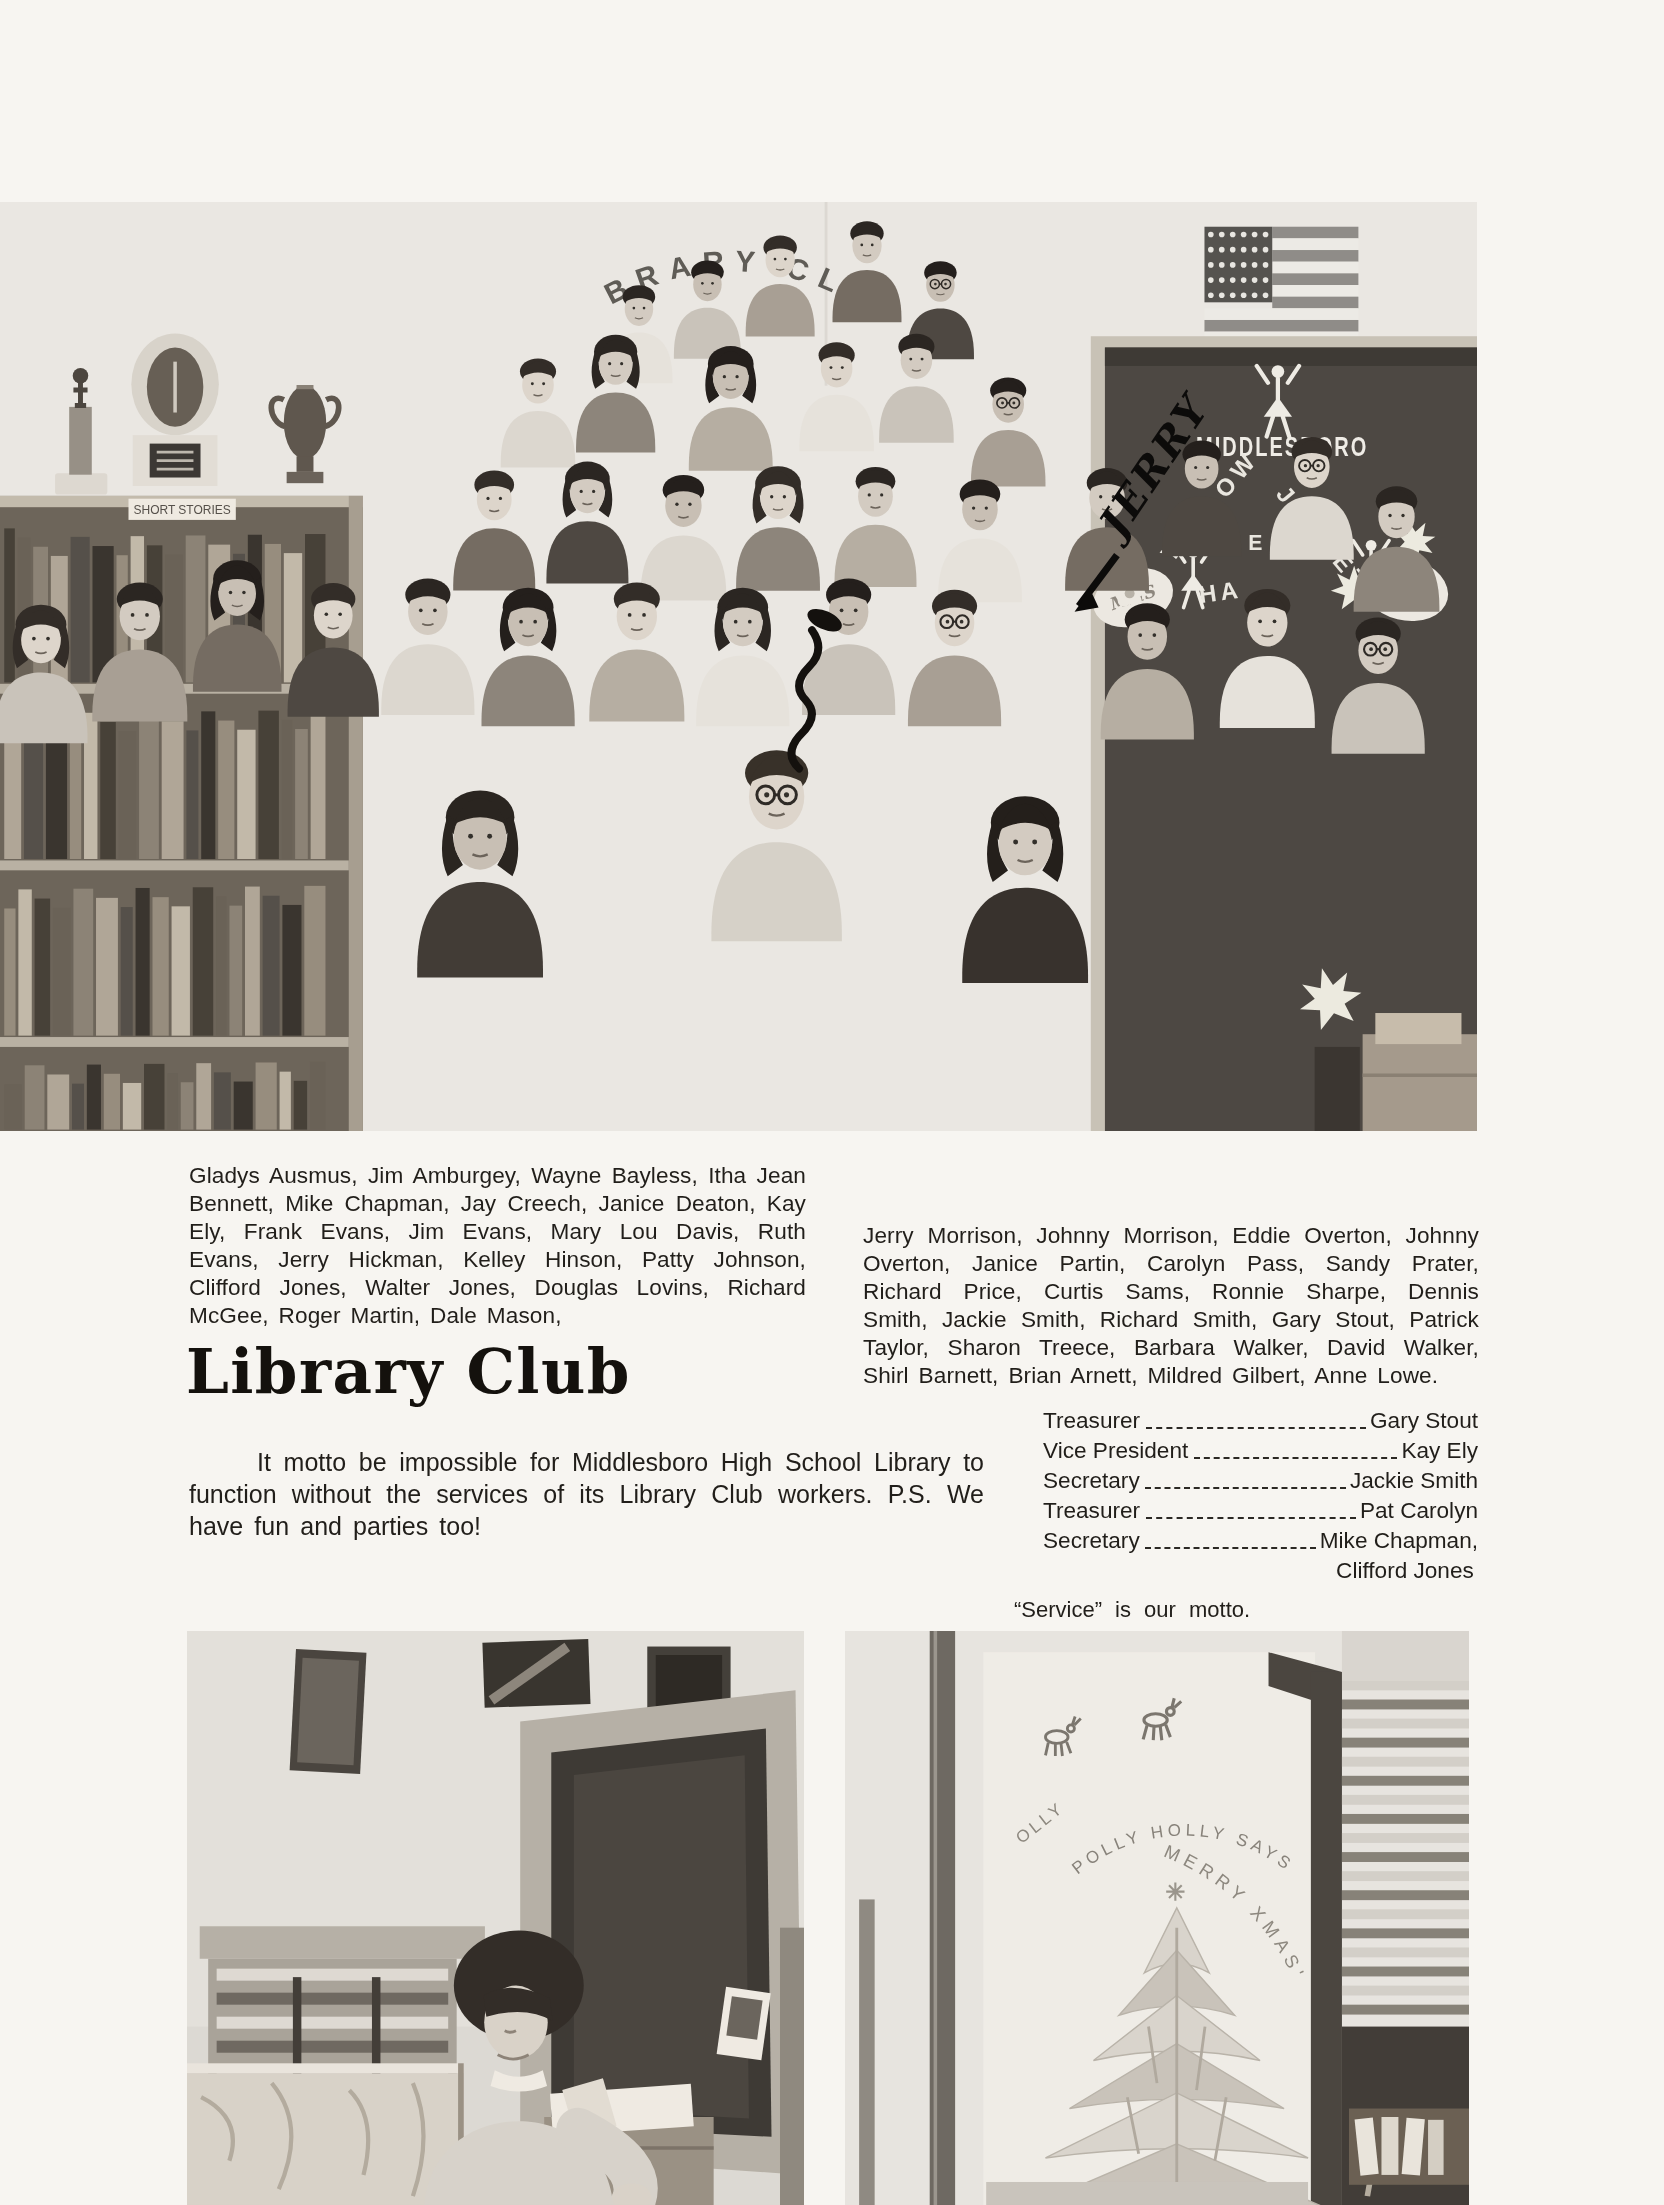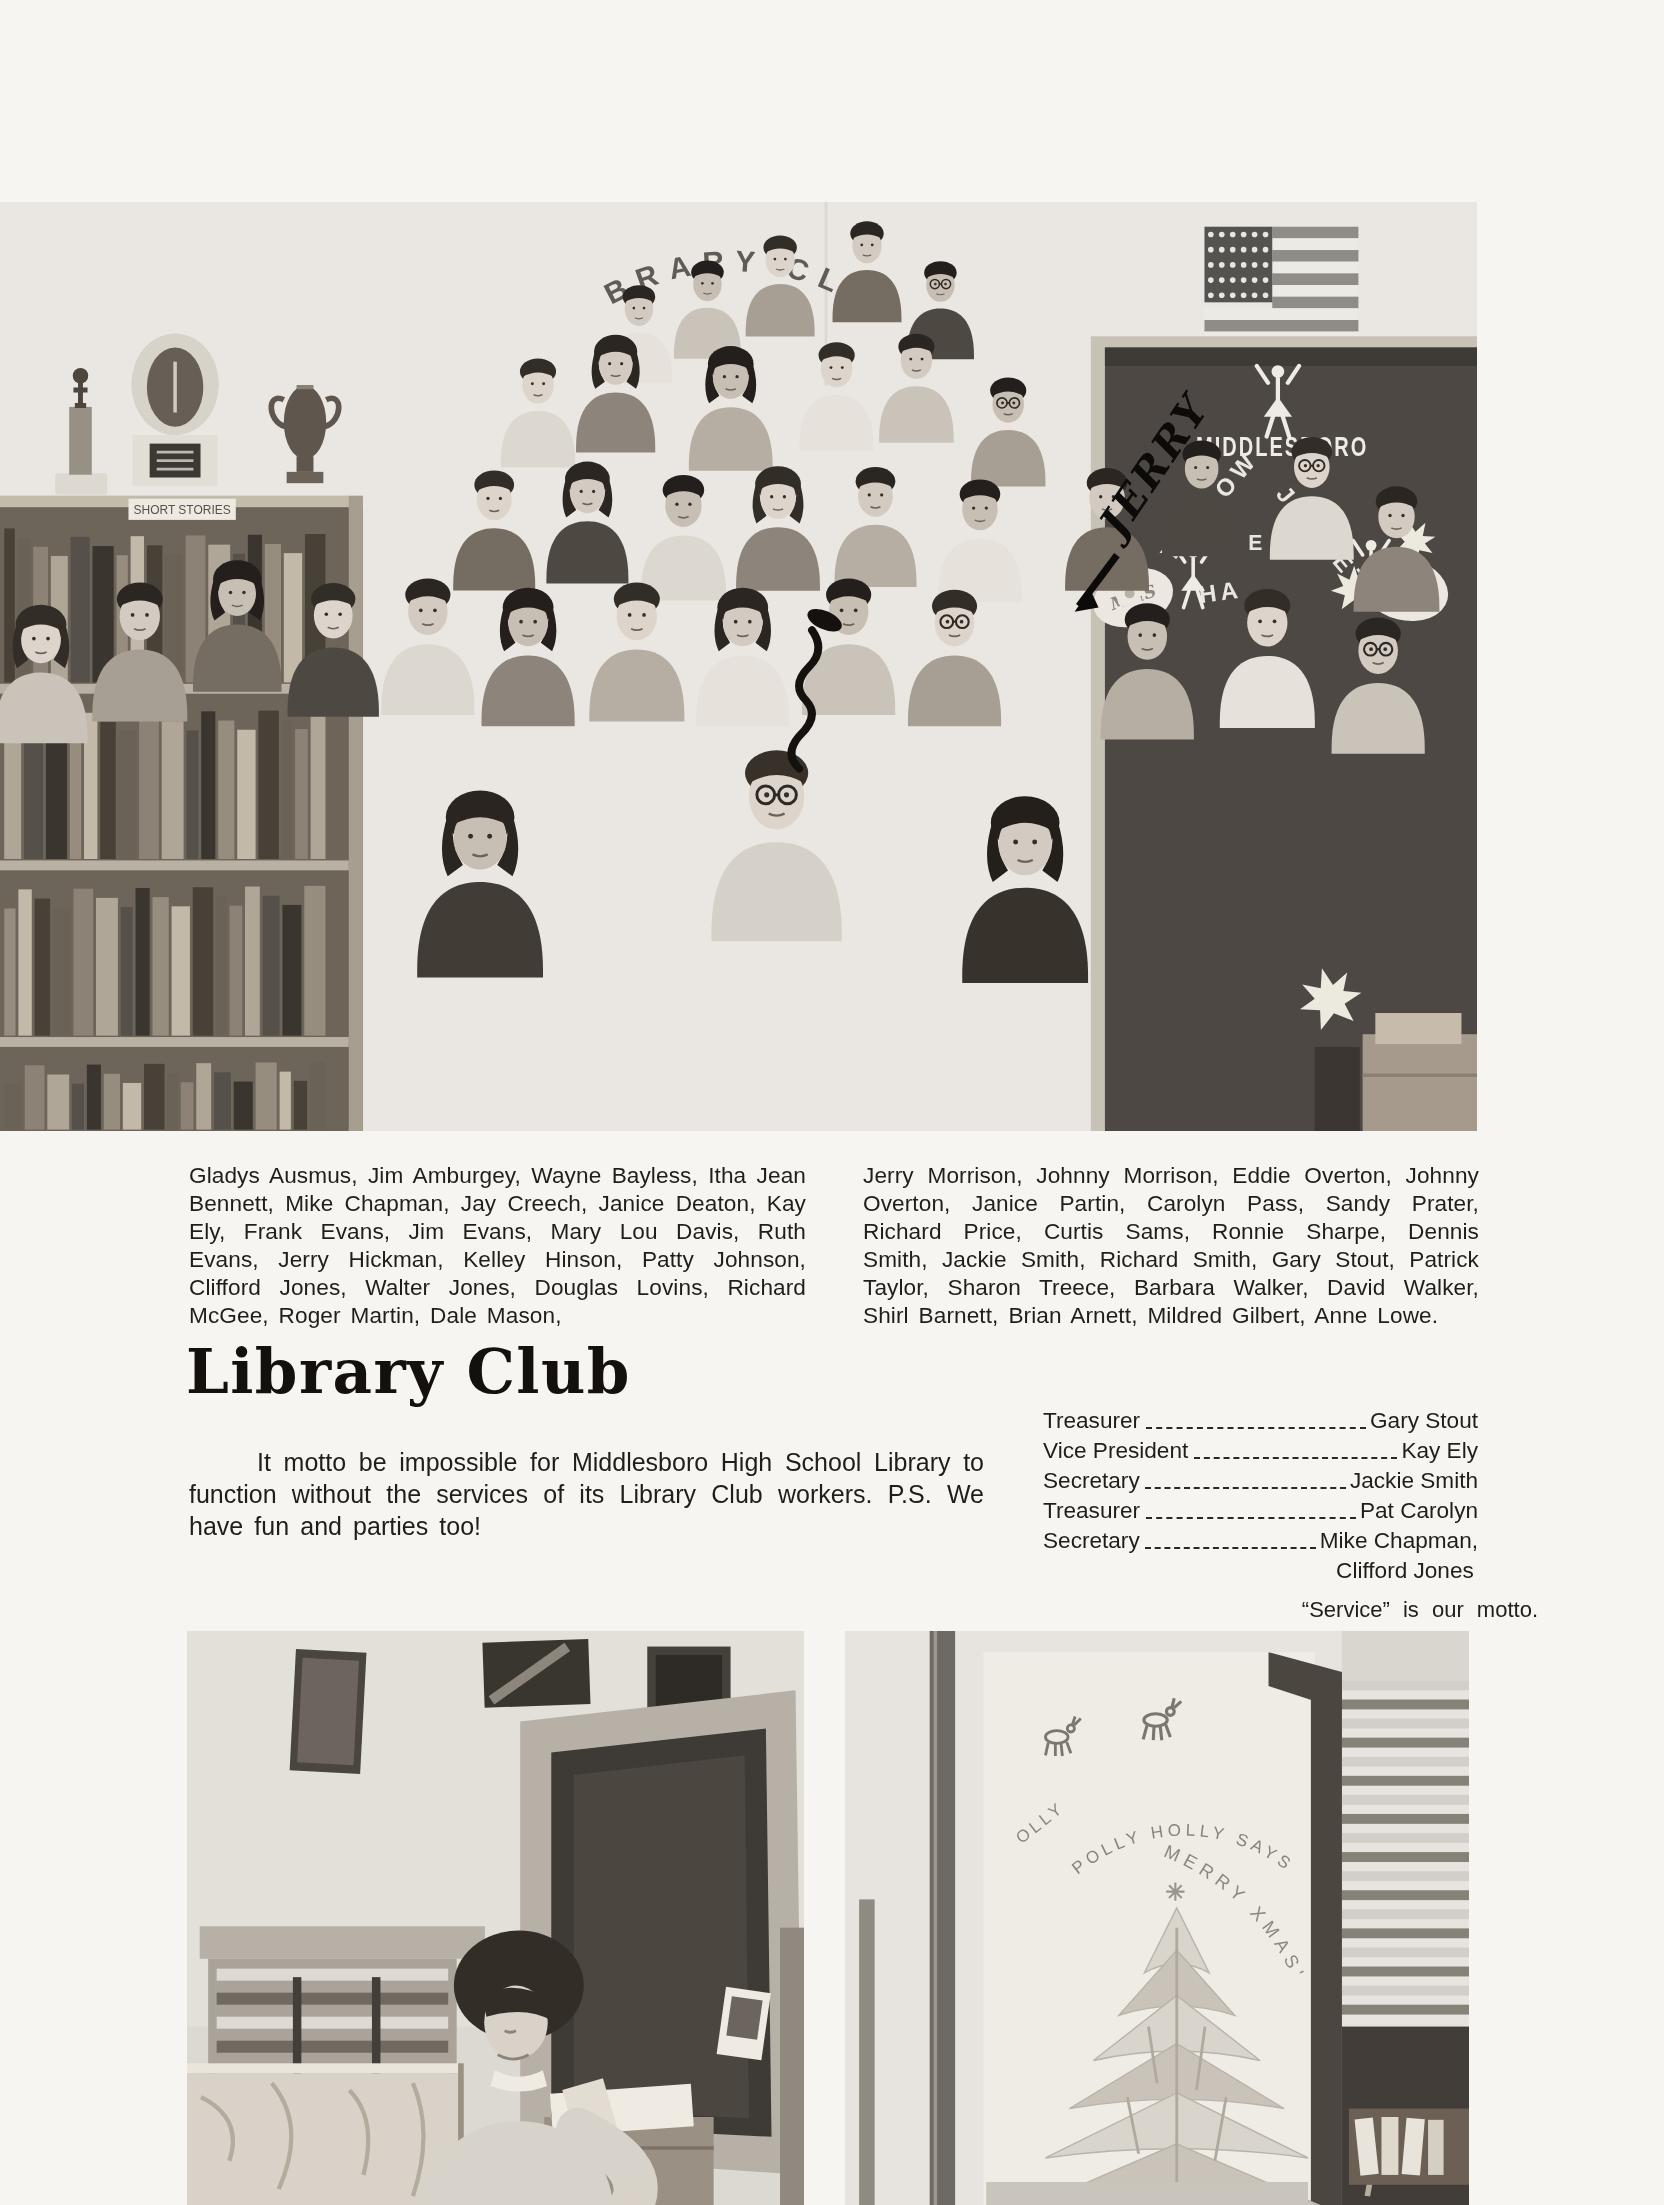--- a/index.html
+++ b/index.html
@@ -21,21 +21,21 @@
   .photo-bl{left:187px;top:1631px;width:617px;height:575px;}
   .photo-br{left:845px;top:1631px;width:624px;height:575px;}
 
   .names{
     position:absolute;
     font-size:22.6px;line-height:28px;
     letter-spacing:0.1px;word-spacing:3.5px;
     text-align:justify;color:#211e1a;
   }
   .names-left{left:189px;top:1162px;width:617px;}
-  .names-right{left:863px;top:1162px;width:616px;}
+  .names-right{left:863px;top:1222px;width:616px;}
 
   .title{
     position:absolute;left:186px;top:1338px;
     font-family:"DejaVu Serif",serif;font-weight:bold;
     font-size:61px;line-height:68px;letter-spacing:1.4px;
     color:#14110d;
   }
   .body-par{
     position:absolute;left:189px;top:1446px;width:795px;
     font-size:25px;line-height:32px;text-align:justify;
@@ -47,22 +47,22 @@
   }
   .officer-row{display:flex;align-items:flex-end;height:30px;}
   .officer-role{white-space:nowrap;}
   .officer-name{white-space:nowrap;}
   .leader{
     flex:1;border-bottom:2.1px dashed #2b2824;
     margin:0 4.2px 7px 5.6px;min-width:28px;
   }
   .officer-extra{text-align:right;padding-right:4.2px;height:30px;}
   .motto{
-    position:absolute;left:1103px;top:1597px;width:435px;
-    font-size:22px;text-align:right;word-spacing:7px;color:#211e1a;
+    position:absolute;left:1014px;top:1597px;width:435px;
+    font-size:22px;text-align:left;word-spacing:7px;color:#211e1a;
   }
   svg text{font-family:"Liberation Sans",sans-serif;}
   .hand{font-family:"DejaVu Serif",serif;font-style:italic;font-weight:bold;}
 </style>
 </head>
 <body>
 
 <div class="page">
 
   <svg class="photo photo-top" viewBox="0 0 2092 1315" preserveAspectRatio="none">

